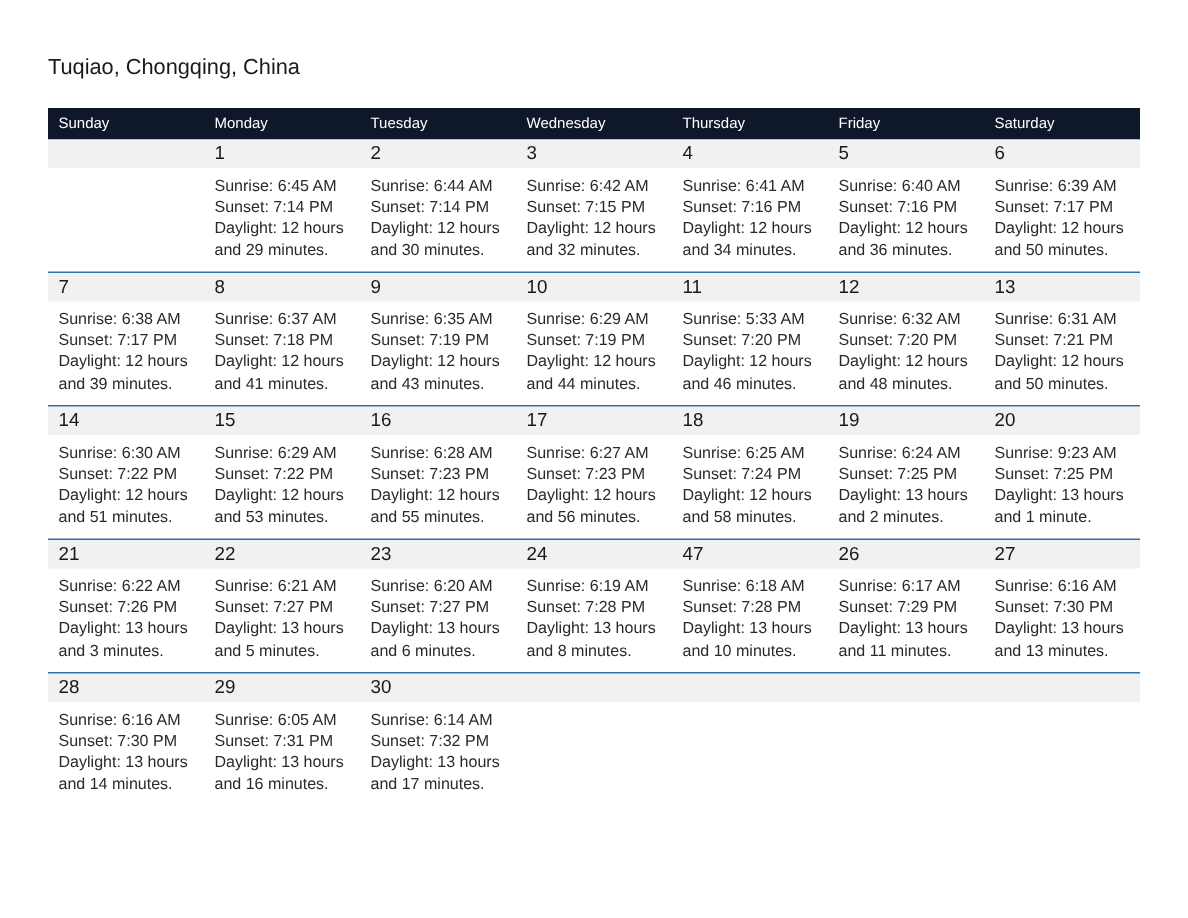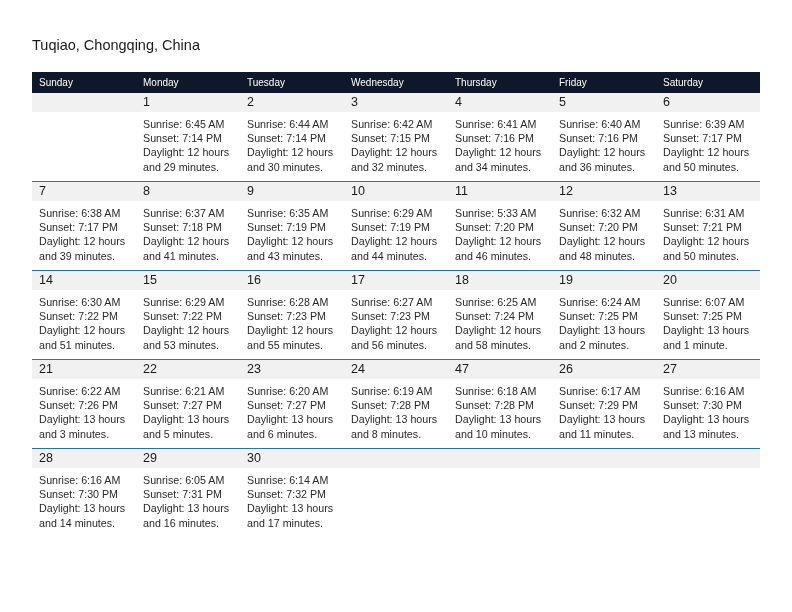--- a/index.html
+++ b/index.html
@@ -370,21 +370,21 @@
                 <div>Sunset: 7:25 PM</div>
                 <div>Daylight: 13 hours</div>
                 <div>and 2 minutes.</div>
               </div>
             </div>
           </td>
           <td>
             <div class="cell">
               <div class="daynum">20</div>
               <div class="info">
-                <div>Sunrise: 6:07 AM</div>
+                <div>Sunrise: 9:23 AM</div>
                 <div>Sunset: 7:25 PM</div>
                 <div>Daylight: 13 hours</div>
                 <div>and 1 minute.</div>
               </div>
             </div>
           </td>
         </tr>
         <tr class="week-row">
           <td>
             <div class="cell">

